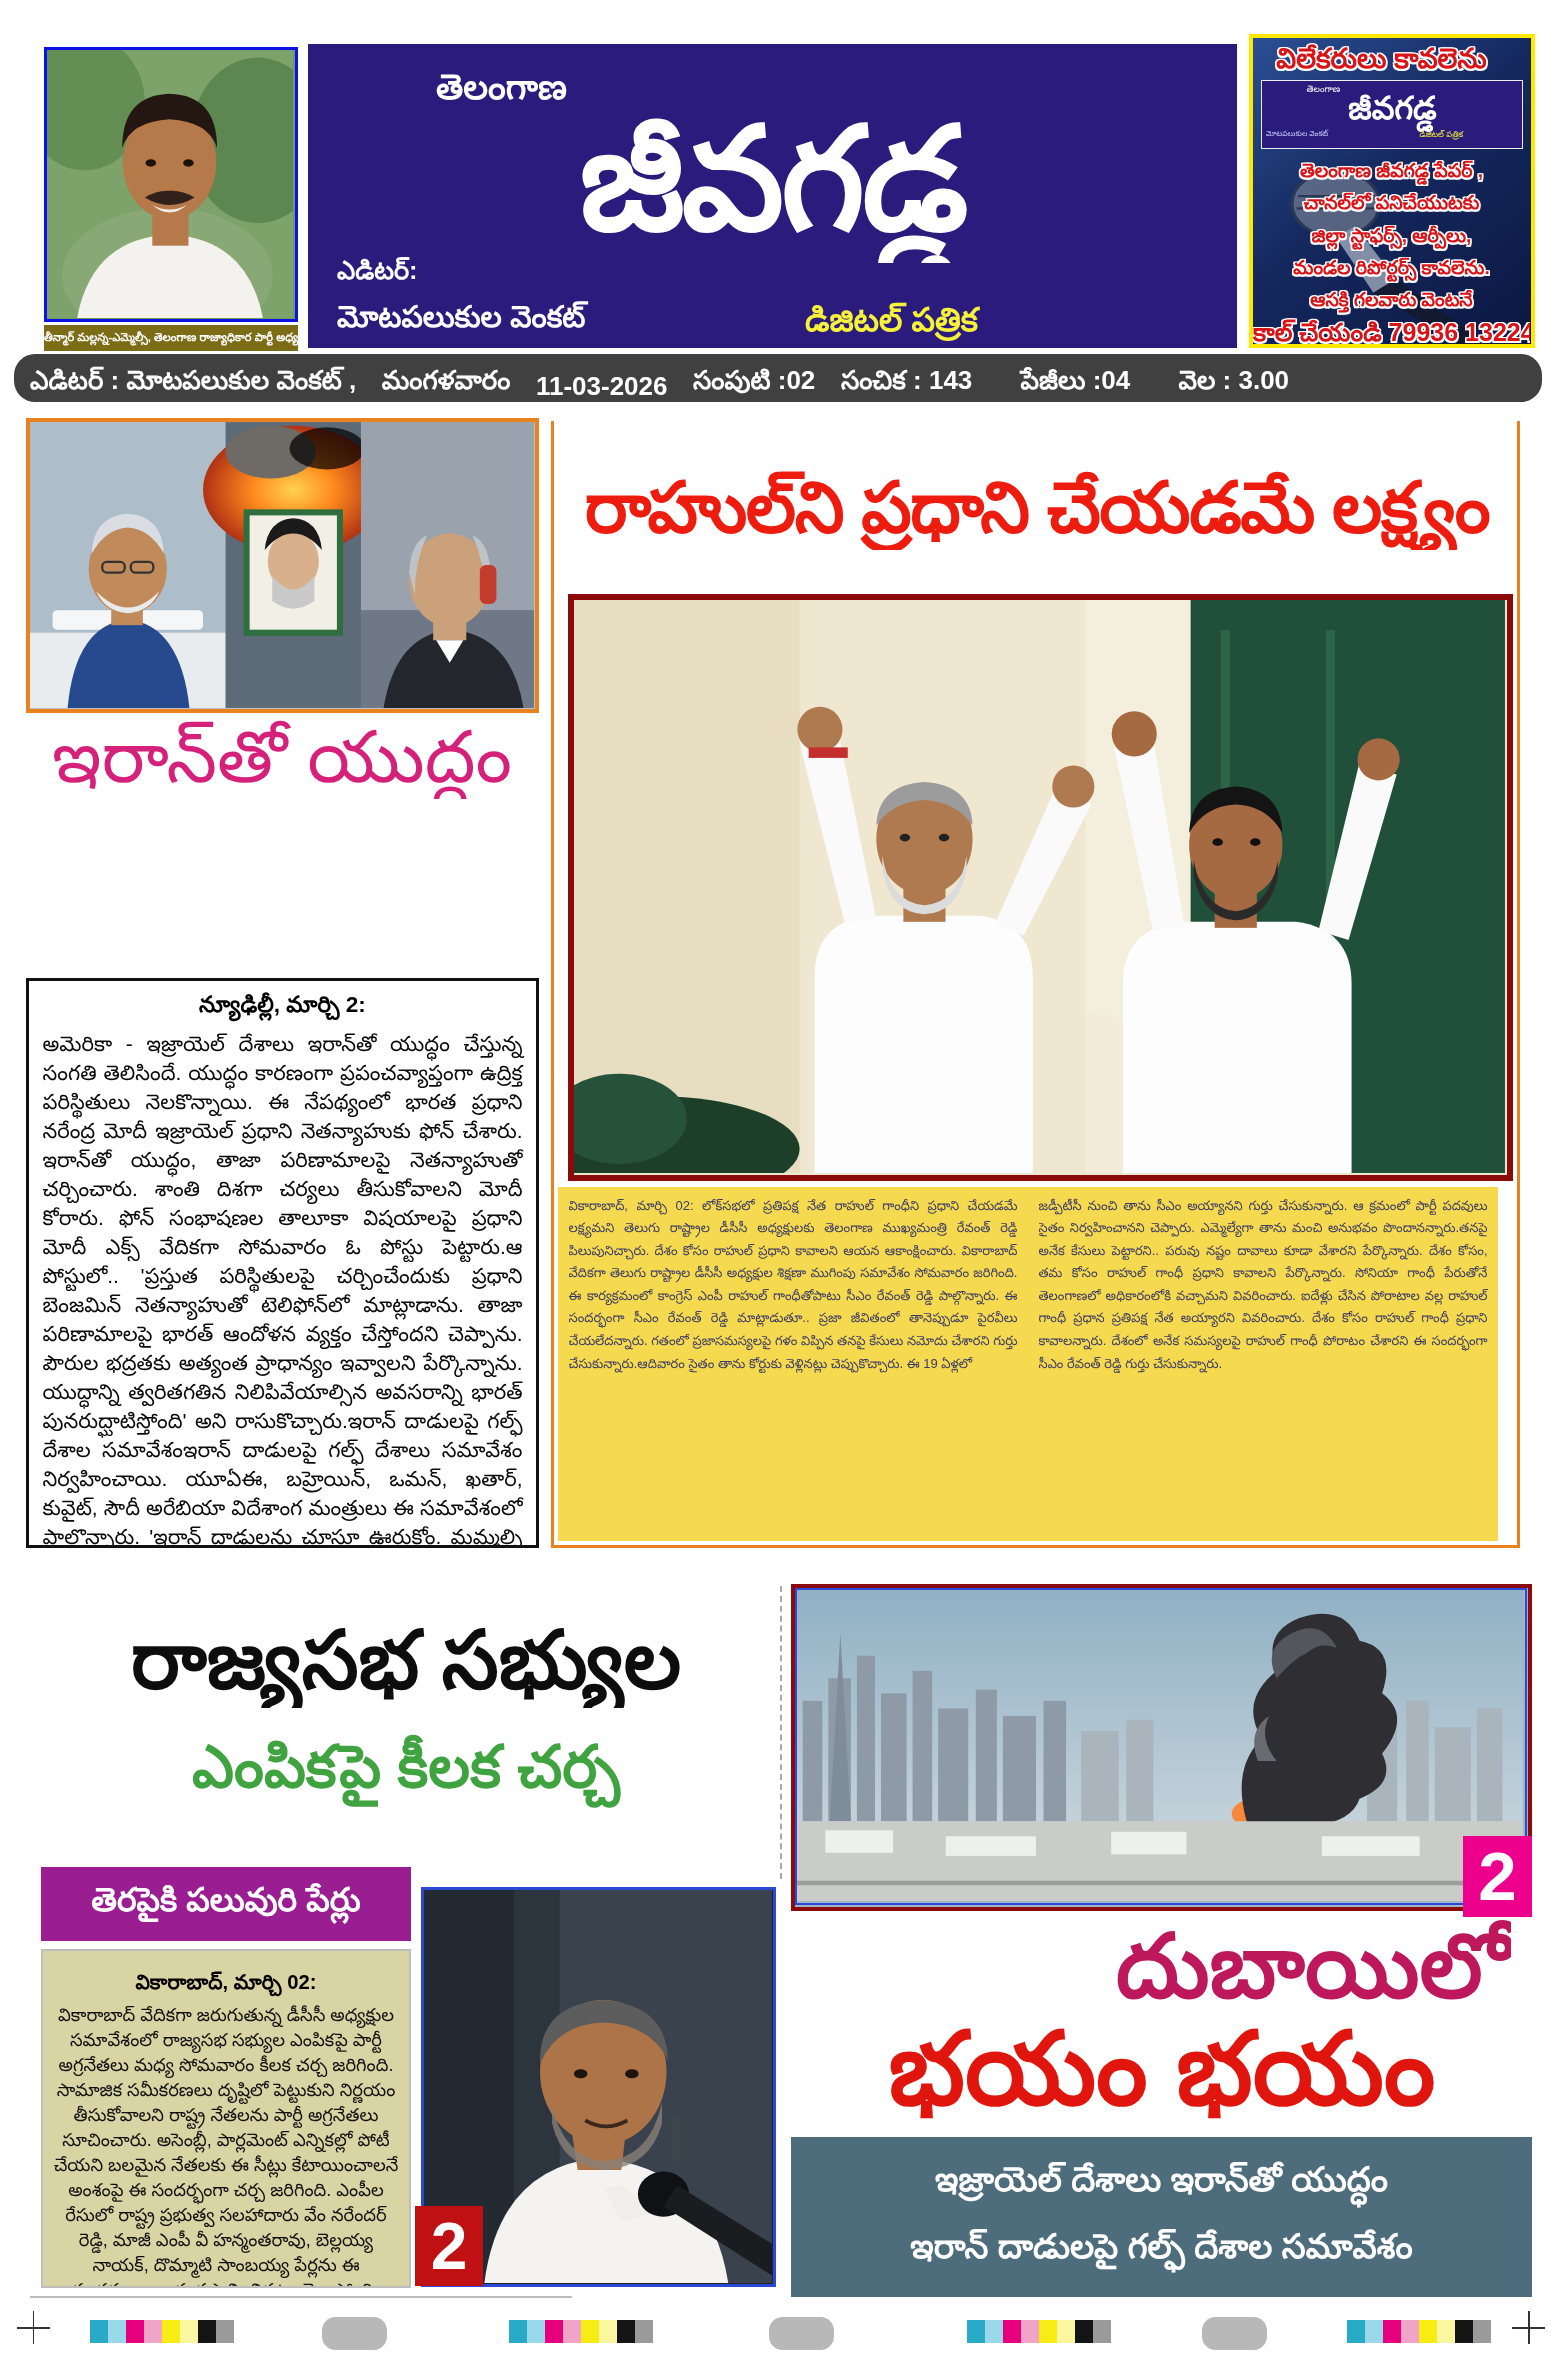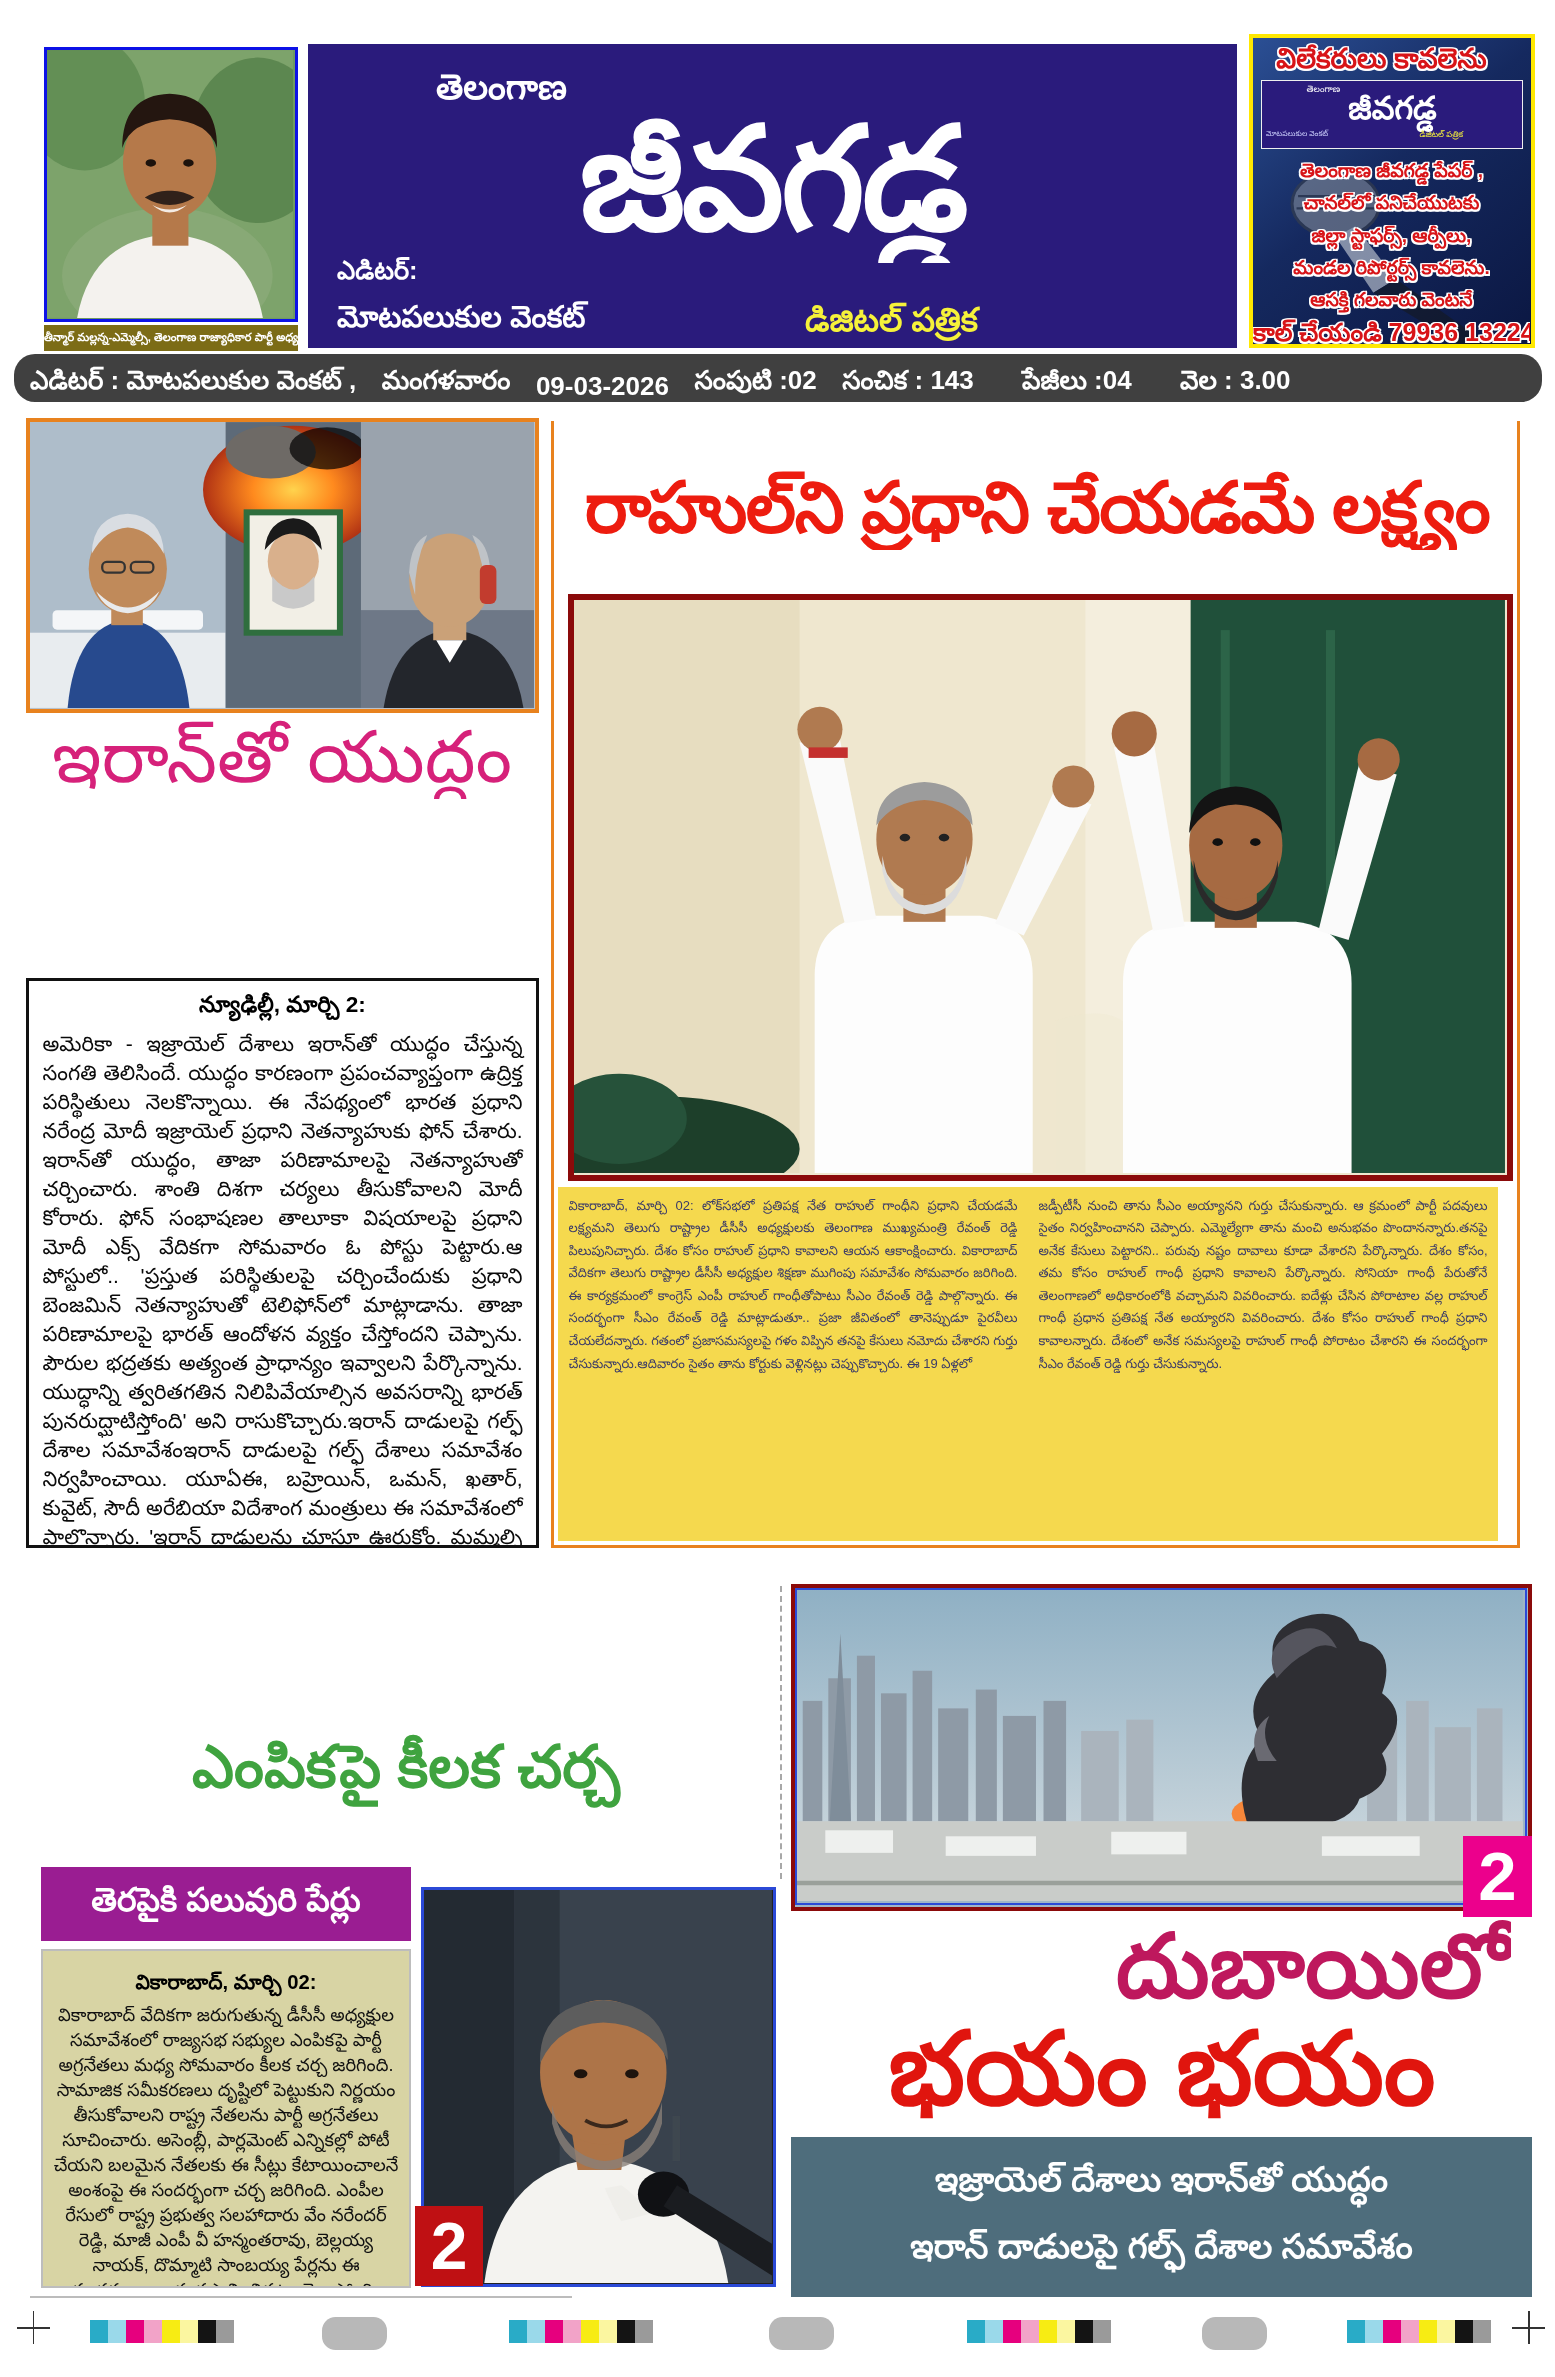--- a/index.html
+++ b/index.html
@@ -153,21 +153,21 @@
     <div class="abs outline-red ad-line" style="top:154px">చానల్‌లో పనిచేయుటకు</div>
     <div class="abs outline-red ad-line" style="top:187px">జిల్లా స్టాఫర్స్, ఆర్పీలు,</div>
     <div class="abs outline-red ad-line" style="top:219px">మండల రిపోర్టర్స్ కావలెను.</div>
     <div class="abs outline-red ad-line" style="top:251px">ఆసక్తి గలవారు వెంటనే</div>
     <div class="abs outline-red ad-line" id="ad-phone" style="top:280px">కాల్ చేయండి 79936 13224</div>
   </div>
 
   <div class="abs" id="date-bar">
     <span>ఎడిటర్ : మోటపలుకుల వెంకట్ ,</span>
     <span>మంగళవారం</span>
-    <span>09-03-2026</span>
+    <span>11-03-2026</span>
     <span>సంపుటి :02</span>
     <span>సంచిక : 143</span>
     <span style="margin-left:22.6px">పేజీలు :04</span>
     <span style="margin-left:22.6px">వెల : 3.00</span>
   </div>
 
   <div class="abs" id="collage">
     <svg width="504" height="286" viewBox="0 0 670 380">
       <rect width="670" height="380" fill="#c3ccd6"></rect>
       <rect x="0" y="0" width="260" height="380" fill="#aebdca"></rect>
@@ -251,20 +251,21 @@
       <ellipse cx="906" cy="322" rx="7" ry="5" fill="#111"></ellipse>
       <path d="M640 560 Q700 540 730 560 L730 762 L640 762 Z" fill="#efe7cf" opacity=".35"></path>
     </svg>
   </div>
 
   <div class="abs" id="main-article">
     <div class="main-col">వికారాబాద్, మార్చి 02: లోక్‌సభలో ప్రతిపక్ష నేత రాహుల్ గాంధీని ప్రధాని చేయడమే లక్ష్యమని తెలుగు రాష్ట్రాల డీసీసీ అధ్యక్షులకు తెలంగాణ ముఖ్యమంత్రి రేవంత్ రెడ్డి పిలుపునిచ్చారు. దేశం కోసం రాహుల్ ప్రధాని కావాలని ఆయన ఆకాంక్షించారు. వికారాబాద్ వేదికగా తెలుగు రాష్ట్రాల డీసీసీ అధ్యక్షుల శిక్షణా ముగింపు సమావేశం సోమవారం జరిగింది. ఈ కార్యక్రమంలో కాంగ్రెస్ ఎంపీ రాహుల్ గాంధీతోపాటు సీఎం రేవంత్ రెడ్డి పాల్గొన్నారు. ఈ సందర్భంగా సీఎం రేవంత్ రెడ్డి మాట్లాడుతూ.. ప్రజా జీవితంలో తానెప్పుడూ పైరవీలు చేయలేదన్నారు. గతంలో ప్రజాసమస్యలపై గళం విప్పిన తనపై కేసులు నమోదు చేశారని గుర్తు చేసుకున్నారు.ఆదివారం సైతం తాను కోర్టుకు వెళ్లినట్లు చెప్పుకొచ్చారు. ఈ 19 ఏళ్లలో</div>
     <div class="main-col">జడ్పీటీసీ నుంచి తాను సీఎం అయ్యానని గుర్తు చేసుకున్నారు. ఆ క్రమంలో పార్టీ పదవులు సైతం నిర్వహించానని చెప్పారు. ఎమ్మెల్యేగా తాను మంచి అనుభవం పొందానన్నారు.తనపై అనేక కేసులు పెట్టారని.. పరువు నష్టం దావాలు కూడా వేశారని పేర్కొన్నారు. దేశం కోసం, తమ కోసం రాహుల్ గాంధీ ప్రధాని కావాలని పేర్కొన్నారు. సోనియా గాంధీ పేరుతోనే తెలంగాణలో అధికారంలోకి వచ్చామని వివరించారు. ఐదేళ్లు చేసిన పోరాటాల వల్ల రాహుల్ గాంధీ ప్రధాన ప్రతిపక్ష నేత అయ్యారని వివరించారు. దేశం కోసం రాహుల్ గాంధీ ప్రధాని కావాలన్నారు. దేశంలో అనేక సమస్యలపై రాహుల్ గాంధీ పోరాటం చేశారని ఈ సందర్భంగా సీఎం రేవంత్ రెడ్డి గుర్తు చేసుకున్నారు.</div>
   </div>
 
+  <div class="abs" id="rs-head-black">రాజ్యసభ సభ్యుల</div>
   <div class="abs" id="rs-head-green">ఎంపికపై కీలక చర్చ</div>
   <div class="abs" id="col-divider"></div>
 
   <div class="abs" id="rs-kicker">తెరపైకి పలువురి పేర్లు</div>
   <div class="abs" id="rs-article">
     <div id="rs-dateline">వికారాబాద్, మార్చి 02:</div>
     <div id="rs-body">వికారాబాద్ వేదికగా జరుగుతున్న డీసీసీ అధ్యక్షుల సమావేశంలో రాజ్యసభ సభ్యుల ఎంపికపై పార్టీ అగ్రనేతలు మధ్య సోమవారం కీలక చర్చ జరిగింది. సామాజిక సమీకరణలు దృష్టిలో పెట్టుకుని నిర్ణయం తీసుకోవాలని రాష్ట్ర నేతలను పార్టీ అగ్రనేతలు సూచించారు. అసెంబ్లీ, పార్లమెంట్ ఎన్నికల్లో పోటీ చేయని బలమైన నేతలకు ఈ సీట్లు కేటాయించాలనే అంశంపై ఈ సందర్భంగా చర్చ జరిగింది. ఎంపీల రేసులో రాష్ట్ర ప్రభుత్వ సలహాదారు వేం నరేందర్ రెడ్డి, మాజీ ఎంపీ వీ హన్మంతరావు, బెల్లయ్య నాయక్, దొమ్మాటి సాంబయ్య పేర్లను ఈ సందర్భంగా వారు ప్రస్తావించినట్లు తెలుస్తోంది.</div>
   </div>
 
   <div class="abs" id="rahul-photo">

